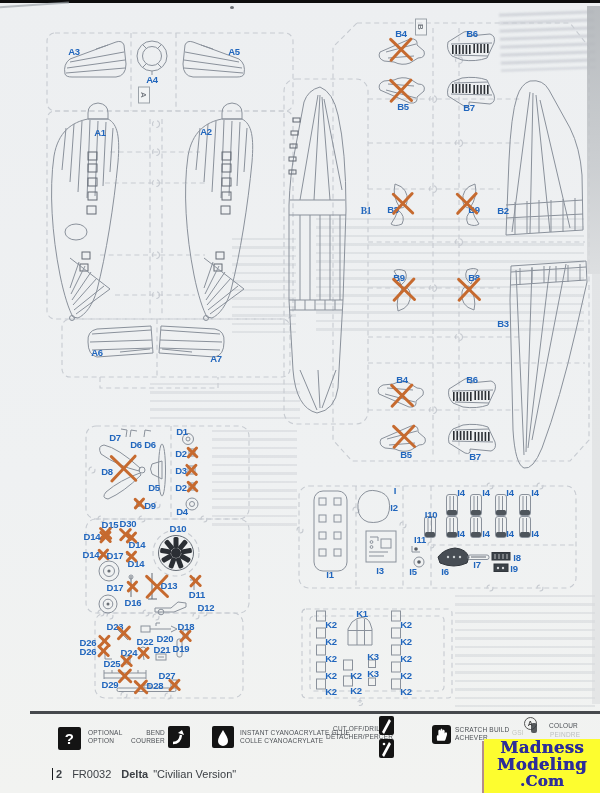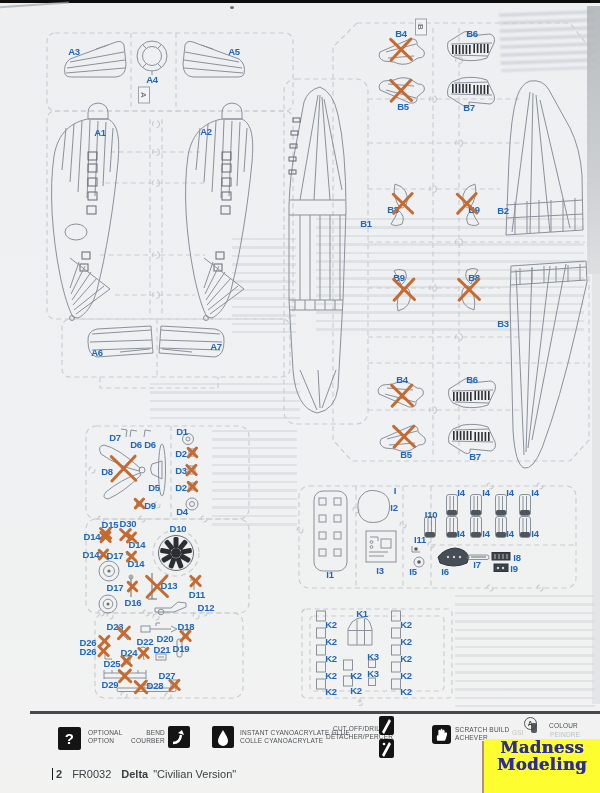--- a/index.html
+++ b/index.html
@@ -436,37 +436,37 @@
   <div id="labels-layer">
       <div class="sprue-tag" style="left: 144px; top: 95px;">
         <b>A</b>
       </div>
       <span class="part-label" style="left: 74px; top: 51px;">A3</span>
       <span class="part-label" style="left: 152px; top: 79px;">A4</span>
       <span class="part-label" style="left: 234px; top: 51px;">A5</span>
       <span class="part-label" style="left: 100px; top: 132px;">A1</span>
       <span class="part-label" style="left: 206px; top: 131px;">A2</span>
       <span class="part-label" style="left: 97px; top: 352px;">A6</span>
-      <span class="part-label" style="left: 216px; top: 346px;">A7</span>
+      <span class="part-label" style="left: 216px; top: 358px;">A7</span>
       <div class="sprue-tag" style="left: 421px; top: 27px;">
         <b>B</b>
       </div>
       <span class="part-label" style="left: 401px; top: 33px;">B4</span>
       <div class="x-mark" style="left: 401px; top: 50px; height: 26px; width: 26px;">
         <i></i>
         <i></i>
       </div>
       <span class="part-label" style="left: 472px; top: 33px;">B6</span>
       <span class="part-label" style="left: 403px; top: 106px;">B5</span>
       <div class="x-mark" style="left: 401px; top: 91px; height: 26px; width: 26px;">
         <i></i>
         <i></i>
       </div>
       <span class="part-label" style="left: 469px; top: 107px;">B7</span>
-      <span class="part-label" style="left: 366px; top: 223px;">B1</span>
+      <span class="part-label" style="left: 366px; top: 211px; font-family: Liberation Serif, serif;">B1</span>
       <span class="part-label" style="left: 393px; top: 209px;">B8</span>
       <div class="x-mark" style="left: 403px; top: 204px; height: 24px; width: 24px;">
         <i></i>
         <i></i>
       </div>
       <span class="part-label" style="left: 474px; top: 209px;">B9</span>
       <div class="x-mark" style="left: 467px; top: 204px; height: 24px; width: 24px;">
         <i></i>
         <i></i>
       </div>
@@ -723,19 +723,20 @@
     <div class="badge-a" style="left:524px;top:1px;">A</div>
     <div style="position:absolute;left:531px;top:7px;width:6px;height:10px;background:#3c4044;border-radius:2px;opacity:.85;"></div>
     <div class="lg-text" style="left:549px;top:6px;">COLOUR</div>
     <div class="lg-text faint" style="left:550px;top:15px;">PEINDRE</div>
     <div class="lg-text faint" style="left:512px;top:13px;color:#c3c6c0;">GSI</div>
   </div>
 
   <div id="watermark">
     <div>Madness</div>
     <div>Modeling</div>
+    <div style="font-size:15px;">.Com</div>
   </div>
 
   <div id="footer">
     <span class="pgnum">2</span><span class="code">FR0032</span><span class="kname">Delta</span><span class="kvar">"Civilian Version"</span>
   </div>
 
 </div>
 
 </body></html>

